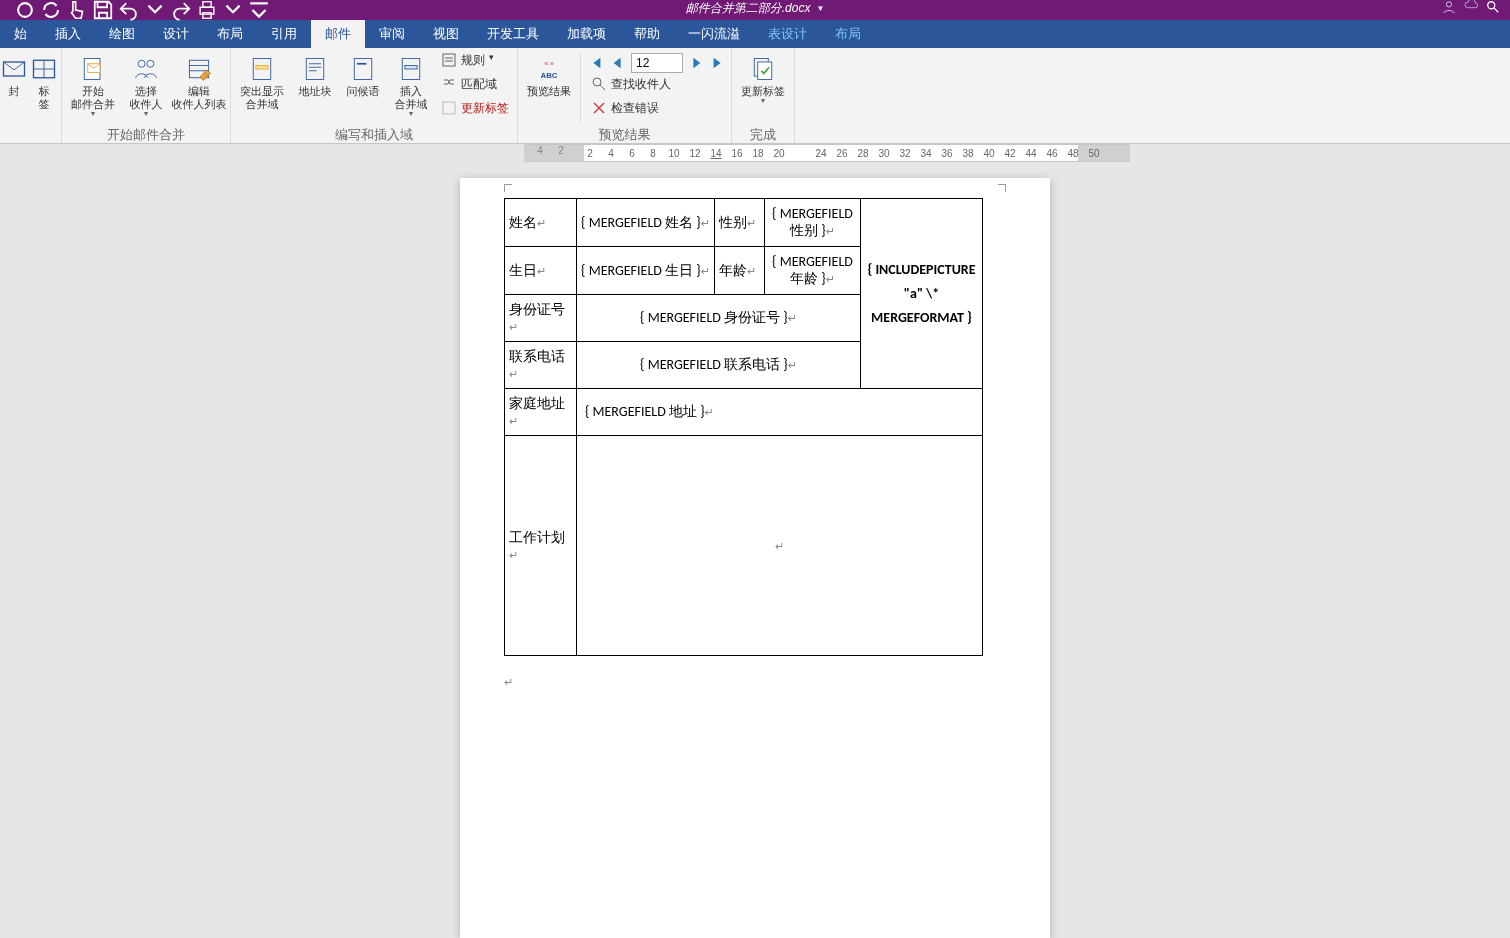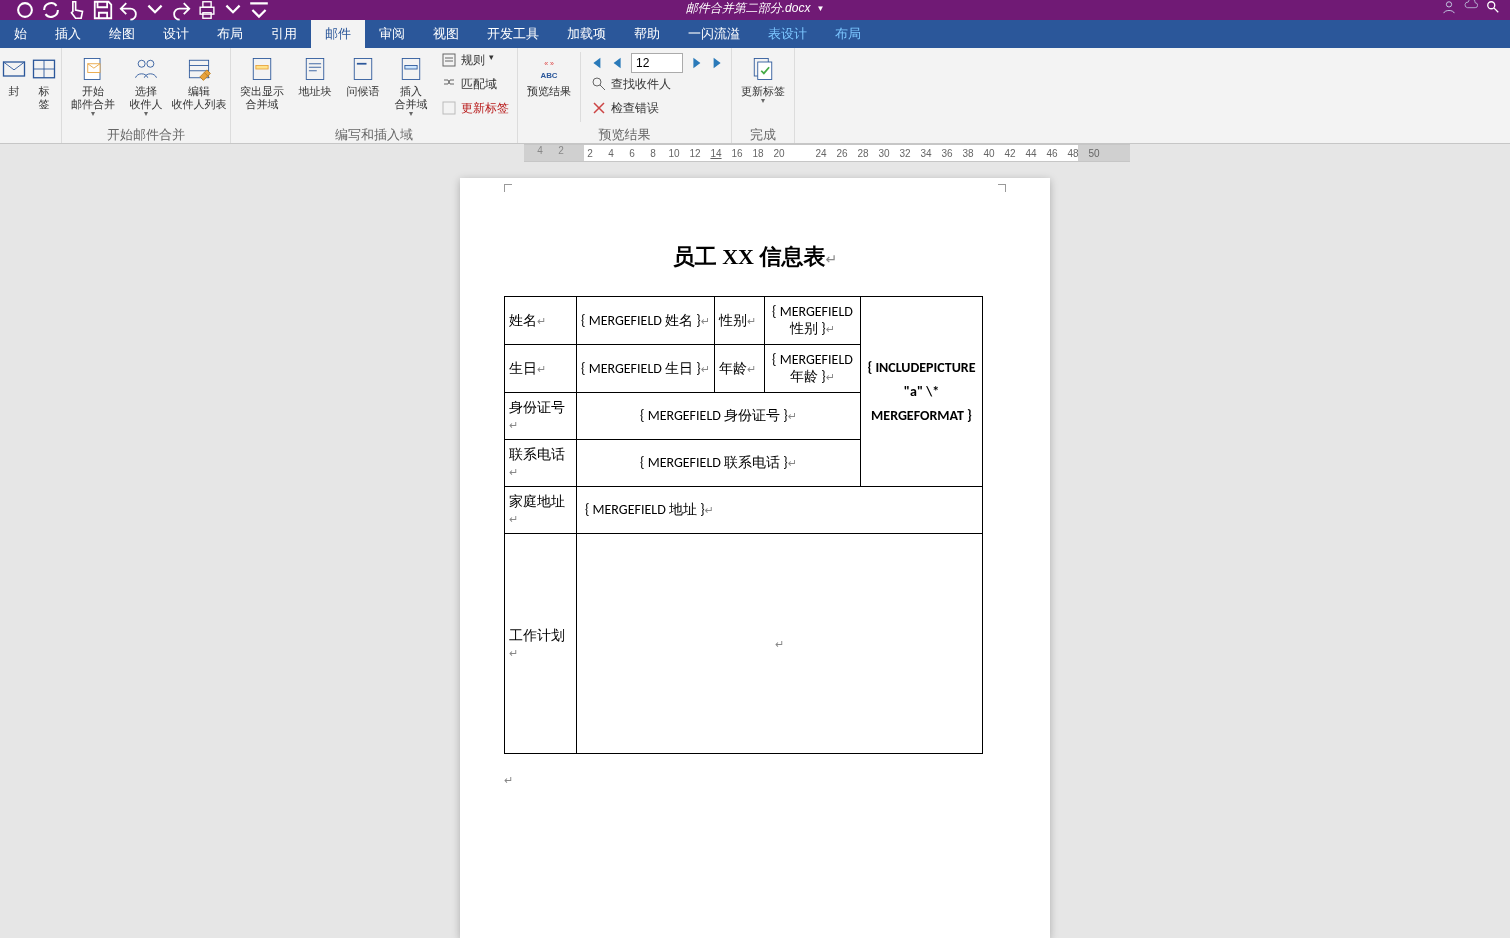--- a/index.html
+++ b/index.html
@@ -426,23 +426,20 @@
     </div>
 </div>
 
 <div class="doc-area">
   <div class="page">
     <div class="page-corners">
         <div class="corner"></div>
         <div class="corner r"></div>
       </div>
 
-    <div class="doc-title">
-      <span>员工 </span><span>XX</span><span> 信息表</span><span class="return-mark">↵</span>
-    </div>
 
     <table class="emp-table">
       <tbody>
           <tr>
         <td class="label-cell"><span>姓名</span><span class="cell-ret">↵</span></td>
         <td class="val-cell field-code"><span>{ MERGEFIELD 姓名 }</span><span class="cell-ret">↵</span></td>
         <td class="label-cell" style="width:50px"><span>性别</span><span class="cell-ret">↵</span></td>
         <td class="val-cell-wb field-code"><span>{ MERGEFIELD 性别 }</span><span class="cell-ret">↵</span></td>
         <td class="photo-cell field-code" rowspan="4"><span>{ INCLUDEPICTURE  "a"  \* MERGEFORMAT }</span></td>
       </tr>

